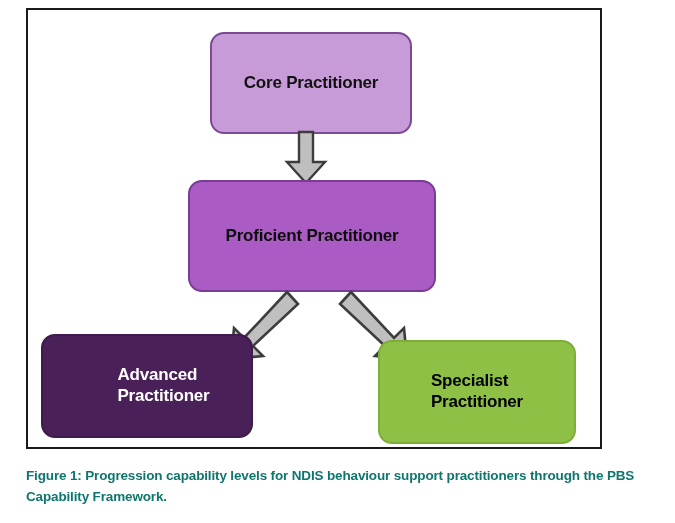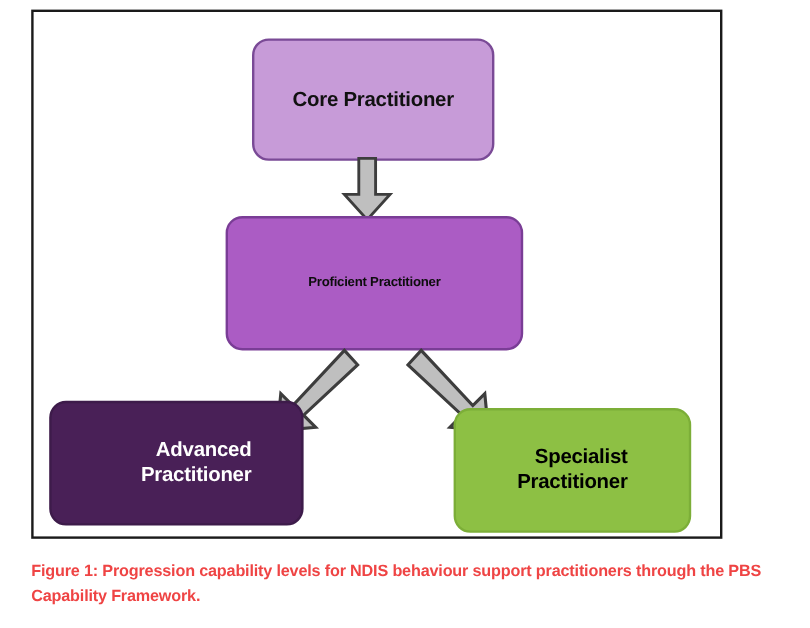--- a/index.html
+++ b/index.html
@@ -28,21 +28,21 @@
   }
 
   
   .node {
     position: absolute;
     box-sizing: border-box;
     border-radius: 14px;
     display: flex;
     align-items: center;
     justify-content: center;
-    text-align: right;
+    text-align: left;
     font-weight: bold;
     line-height: 1.22;
     letter-spacing: -0.2px;
   }
 
   #node-core {
     left: 182px;
     top: 22px;
     width: 202px;
     height: 102px;
@@ -53,21 +53,21 @@
   }
 
   #node-proficient {
     left: 160px;
     top: 170px;
     width: 248px;
     height: 112px;
     background: #ab5cc4;
     border: 2px solid #7a3d96;
     color: #0d0d0d;
-    font-size: 11px;
+    font-size: 17px;
   }
 
   #node-advanced {
     left: 13px;
     top: 324px;
     width: 212px;
     height: 104px;
     background: #492057;
     border: 2px solid #3d1b4a;
     color: #ffffff;
@@ -113,21 +113,21 @@
     width: 82px;
     height: 76px;
   }
 
   
   #figure-caption {
     position: absolute;
     left: 26px;
     top: 466px;
     width: 620px;
-    color: #ef4444;
+    color: #0f766e;
     font-weight: bold;
     font-size: 13.5px;
     line-height: 1.55;
     letter-spacing: -0.15px;
   }
 </style>
 </head>
 <body>
 
 <div id="figure-frame">

